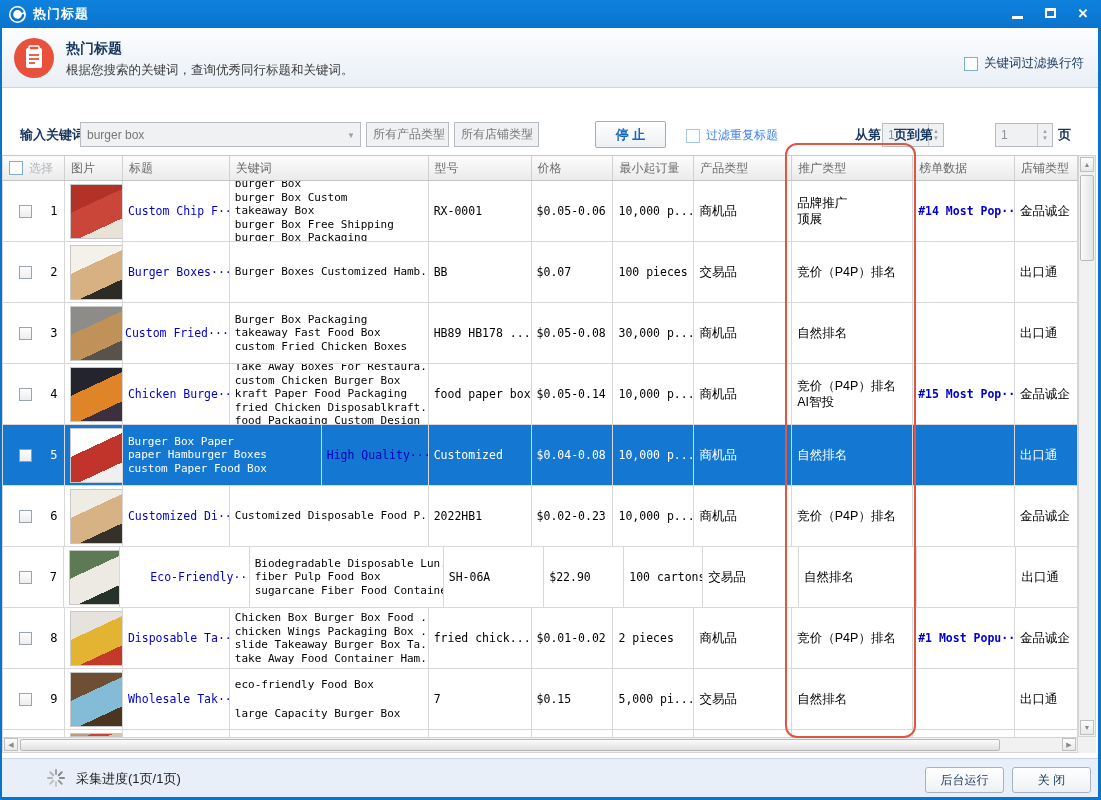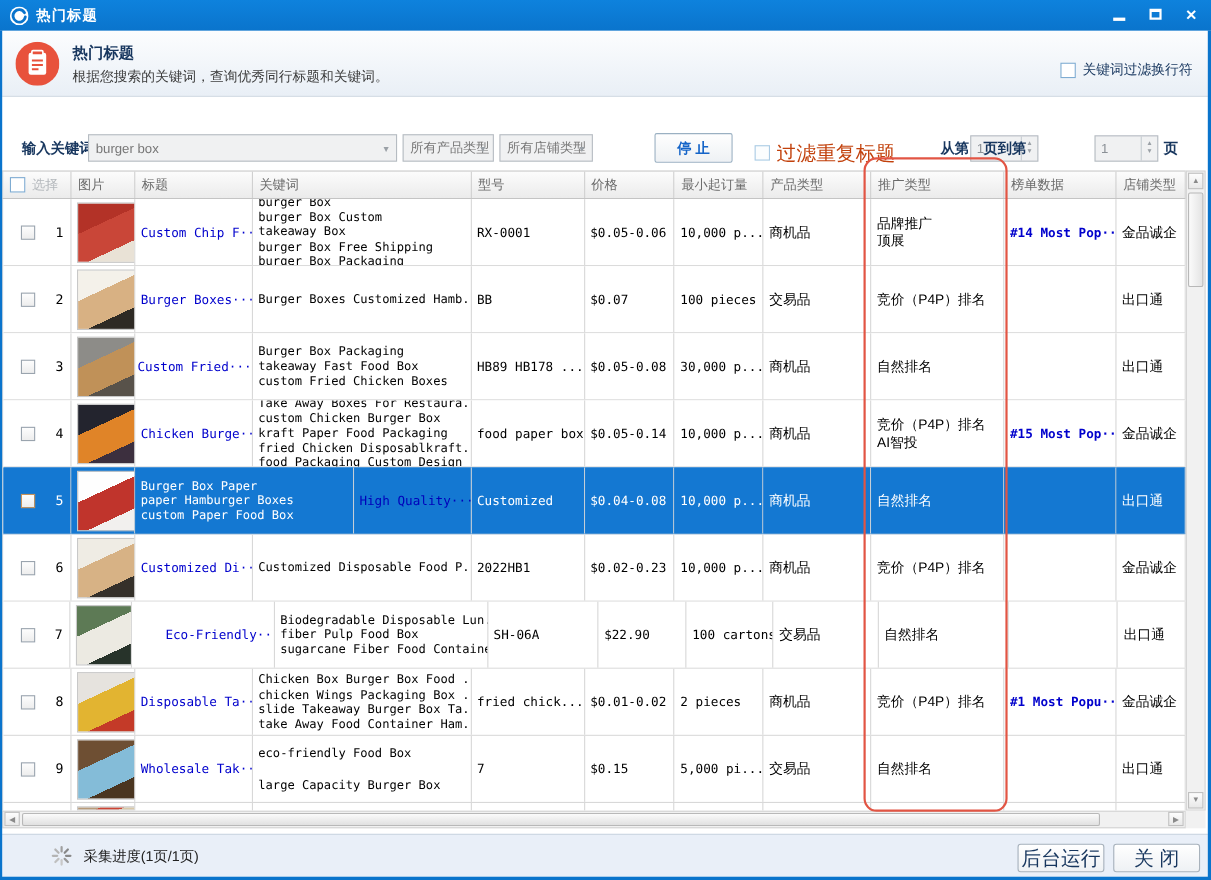--- a/index.html
+++ b/index.html
@@ -43,21 +43,21 @@
   .tb-label { position:absolute; font-size:13px; font-weight:bold; color:#17365e; top:11px; }
   .kw-label { left:18px; }
   .combo { position:absolute; top:7px; height:25px; background:#f0f1f2; border:1px solid #b6bcc2; color:#777; font-size:12px; display:flex; align-items:center; padding-left:6px; }
   .combo .arr { position:absolute; right:5px; top:8px; font-size:8px; color:#9aa0a6; }
   .kw-combo { left:78px; width:281px; }
   .dd1 { left:364px; width:83px; }
   .dd2 { left:452px; width:85px; }
   .stop-btn { position:absolute; left:593px; top:6px; width:71px; height:27px; background:linear-gradient(#fefefe,#eef1f4); border:1px solid #9ab0c2; border-radius:2px; color:#1464c8; font-weight:bold; font-size:13px; display:flex; align-items:center; justify-content:center; cursor:pointer; }
   .dedupe { position:absolute; left:684px; top:12px; display:flex; align-items:center; gap:6px; }
   .cb-dis { width:14px; height:14px; background:#fbfdfe; border:1px solid #aacbe4; display:inline-block; }
-  .dedupe-label { font-size:18px; color:#c2410c; }
+  .dedupe-label { font-size:12px; color:#3b82f6; }
   .from-label { left:853px; }
   .to-label { left:892px; }
   .page-label { left:1056px; }
   .spin { position:absolute; top:8px; height:24px; background:#f0f1f2; border:1px solid #b6bcc2; font-size:12px; color:#8a9096; display:flex; align-items:center; padding-left:5px; }
   .spin1 { left:880px; width:62px; }
   .spin2 { left:993px; width:58px; }
   .spin .arrows { position:absolute; right:0; top:0; bottom:0; width:15px; border-left:1px solid #c6ccd2; display:flex; flex-direction:column; align-items:center; justify-content:center; font-size:6px; color:#9aa0a6; line-height:7px; }
 
   
   .thead { position:absolute; left:2px; top:155px; width:1076px; height:26px; display:flex; background:linear-gradient(#fcfcfc,#ebebeb); border-top:1px solid #c8c8c8; border-bottom:1px solid #c4c4c4; border-left:1px solid #d8d8d8; }
@@ -93,21 +93,21 @@
   .hscroll { position:absolute; left:2px; top:737px; width:1076px; height:16px; background:#f1f1f1; border:1px solid #d4d4d4; z-index:20; }
   .hs-left { top:0; left:1px !important; height:13px; }
   .hs-right { top:0; left:auto !important; right:1px; height:13px; }
   .hs-thumb { position:absolute; left:17px; top:1px; width:980px; height:12px; background:linear-gradient(#fbfbfb,#e0e0e0); border:1px solid #b8b8b8; border-radius:2px; cursor:pointer; }
   .corner { position:absolute; left:1078px; top:737px; width:18px; height:16px; background:#f1f1f1; z-index:20; }
 
   
   .statusbar { position:absolute; left:2px; right:3px; top:758px; height:39px; background:#e9eff8; border-top:1px solid #ccd6e2; }
   .spinner { position:absolute; left:44px; top:9px; width:20px; height:20px; }
   .progress-text { position:absolute; left:74px; top:11px; font-size:13px; color:#222; }
-  .sb-push { position:absolute; top:8px; height:26px; width:79px; background:linear-gradient(#ffffff,#eef1f4); border:1px solid #a8b2bc; border-radius:3px; font-size:18px; color:#17365e; display:flex; align-items:center; justify-content:center; cursor:pointer; }
+  .sb-push { position:absolute; top:8px; height:26px; width:79px; background:linear-gradient(#ffffff,#eef1f4); border:1px solid #a8b2bc; border-radius:3px; font-size:12px; color:#17365e; display:flex; align-items:center; justify-content:center; cursor:pointer; }
   .btn-bg { left:923px; }
   .btn-close { left:1010px; }
 </style>
 </head>
 <body>
 
 <div class="window">
 
   <div class="titlebar">
     <svg class="titlebar-icon" viewBox="0 0 16 16">

